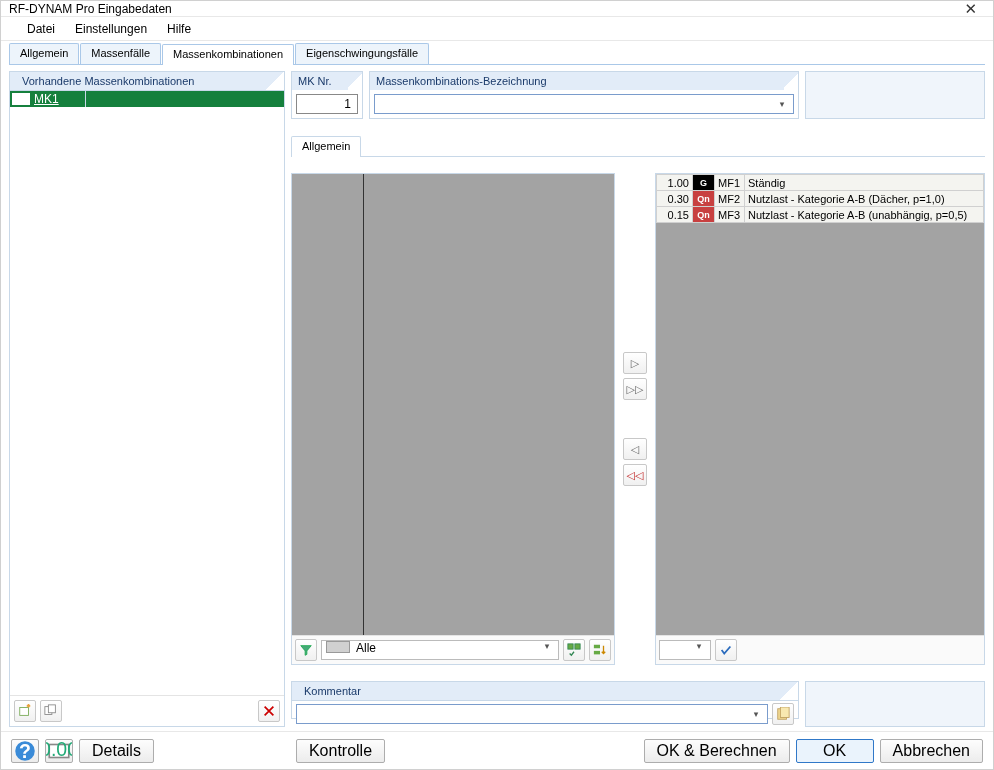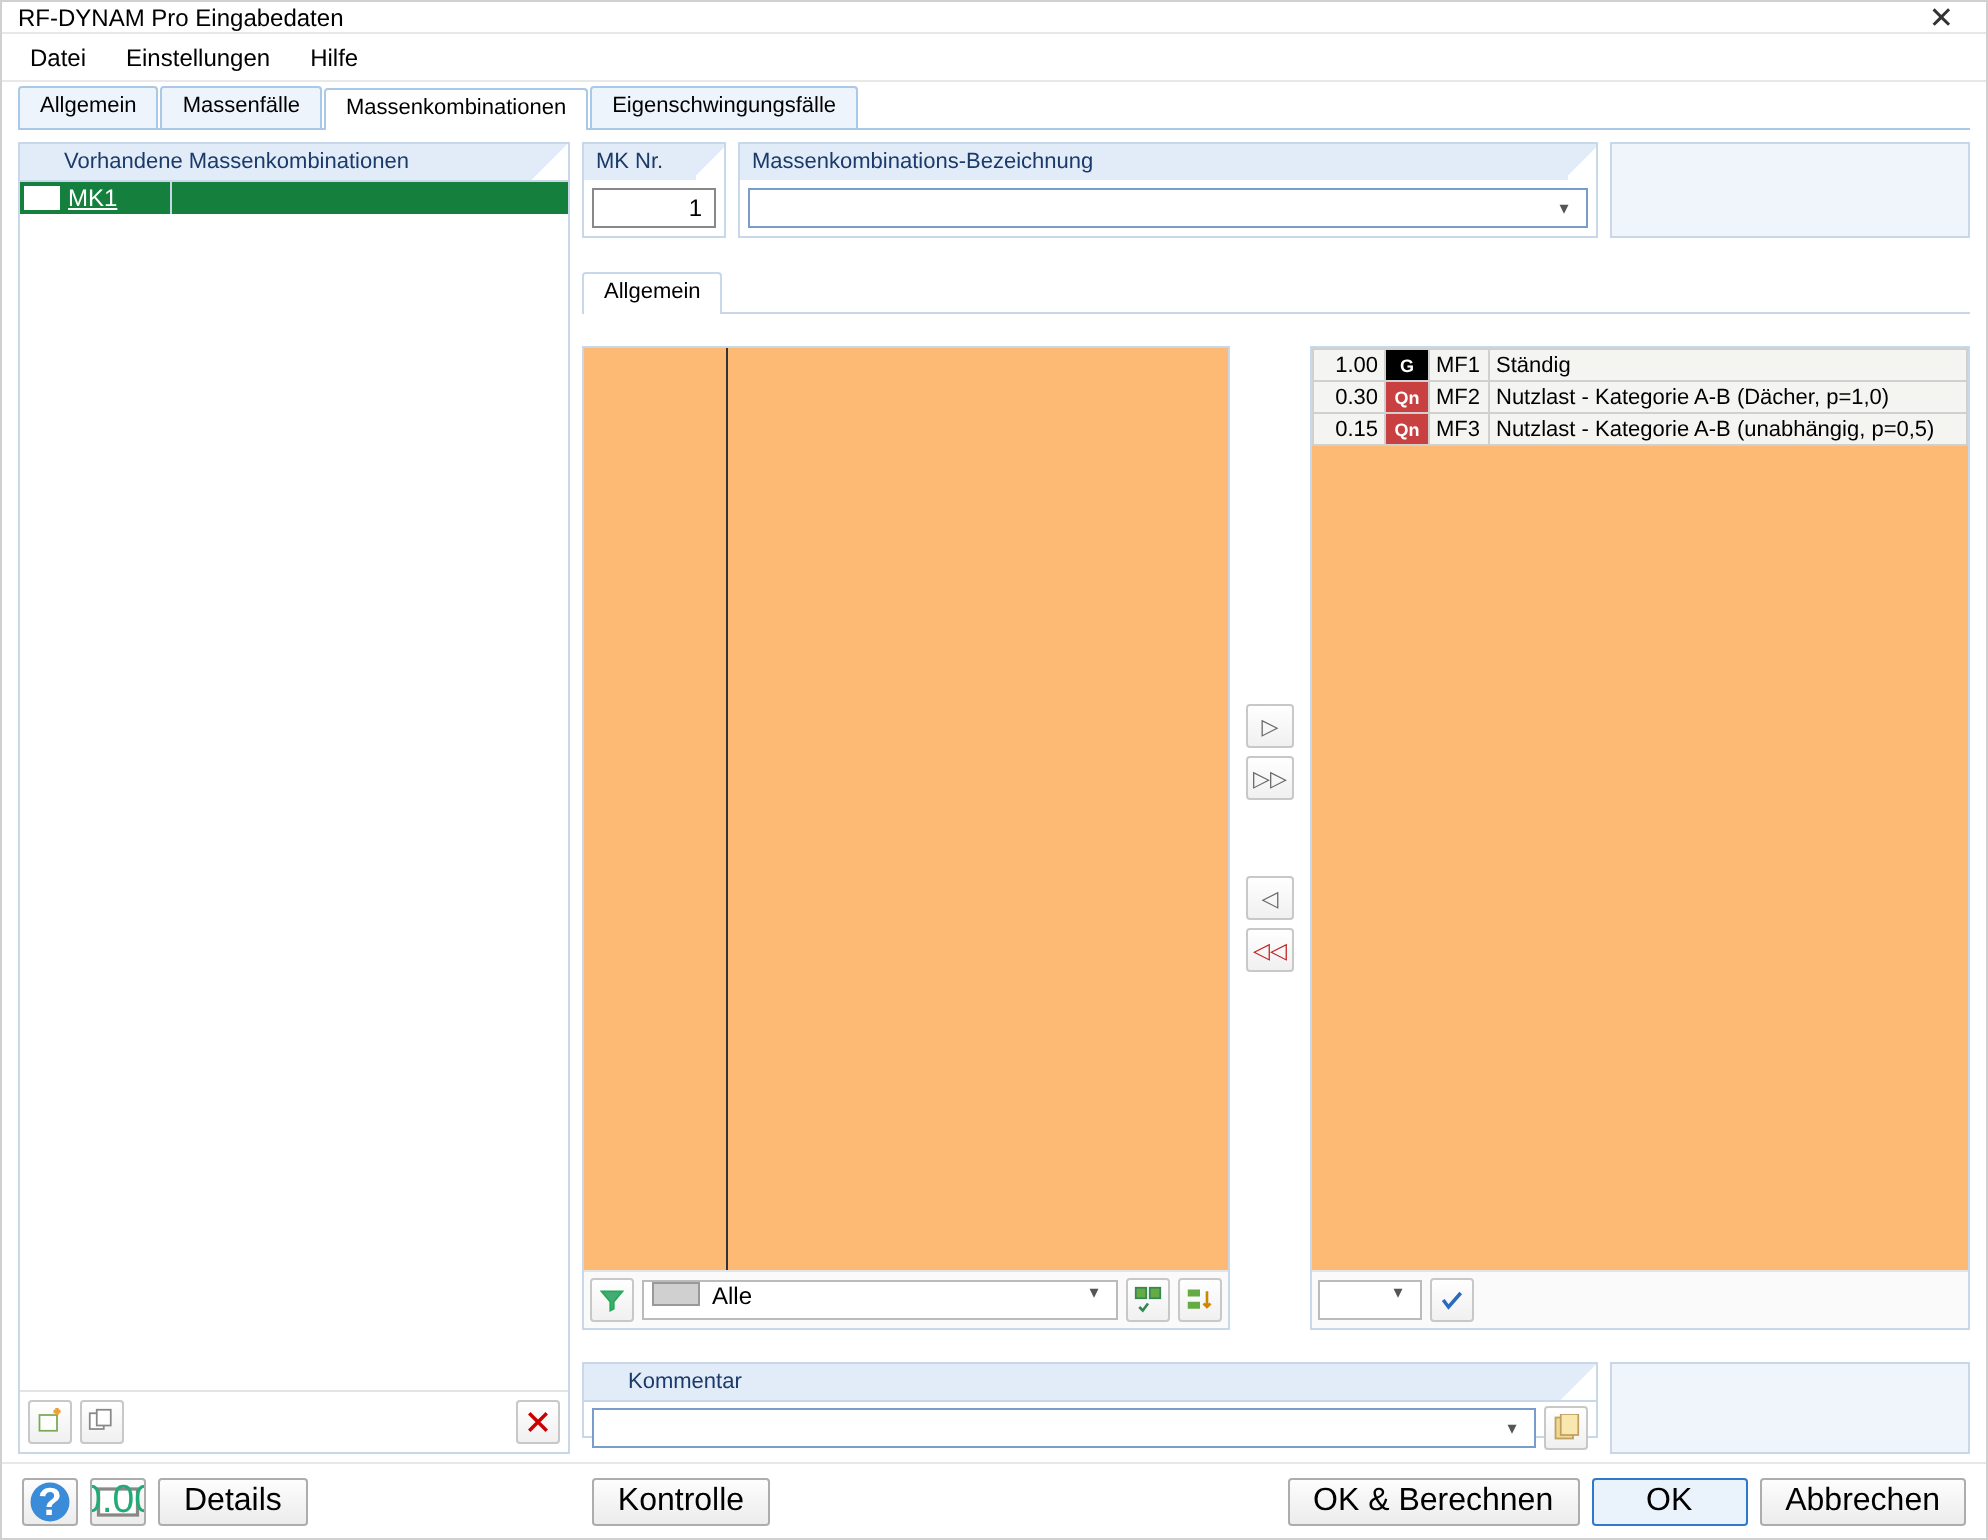--- a/index.html
+++ b/index.html
@@ -2,32 +2,32 @@
 <html><head>
 <meta charset="utf-8">
 <style>
 * { box-sizing: border-box; margin: 0; padding: 0; font-family: "Segoe UI", Tahoma, sans-serif; font-size: 12px; }
 body { background: #fff; width: 994px; height: 770px; overflow: hidden; border: 1px solid #d0d0d0; display: flex; flex-direction: column; }
 
 .titlebar { display: flex; align-items: center; height: 16px; padding: 0 8px; background: #fff; border-bottom: 1px solid #e8e8e8; }
 .titlebar-text { font-size: 12px; color: #000; }
 .titlebar-close { margin-left: auto; font-size: 15px; color: #333; cursor: default; padding: 2px 8px; font-family: Arial; }
 
-.menubar { display: flex; height: 24px; align-items: center; padding: 0 4px; border-bottom: 1px solid #e8e8e8; }
+.menubar { display: flex; height: 24px; align-items: center; padding: 0 16px; border-bottom: 1px solid #e8e8e8; }
 .menubar span { padding: 4px 10px; font-size: 12px; cursor: default; }
 
 .tabs { display: flex; height: 22px; margin: 2px 8px 0 8px; border-bottom: 1px solid #aac8e8; }
 .tab { padding: 3px 10px; border: 1px solid #aac8e8; border-bottom: none; background: #edf4fb; margin-right: 1px; font-size: 11px; cursor: default; border-radius: 2px 2px 0 0; }
 .tab.active { background: #fff; position: relative; top: 1px; }
 
 .content { flex: 1; display: flex; padding: 6px 8px 4px 8px; gap: 6px; min-height: 0; }
 .left-pane { width: 276px; display: flex; flex-direction: column; border: 1px solid #c8d8e8; background: #fff; }
 .right-pane { flex: 1; display: flex; flex-direction: column; gap: 16px; min-height: 0; }
 
-.section-header { background: #e2ecf8; color: #1a3a6a; font-size: 11px; padding: 3px 22px; border-bottom: 1px solid #c8d8e8; position: relative; }
+.section-header { background: #e2ecf8; color: #1a3a6a; font-size: 11px; padding: 3px 12px; border-bottom: 1px solid #c8d8e8; position: relative; }
 .section-header::after { content: ""; position: absolute; right: 0; top: 0; width: 18px; height: 100%; background: linear-gradient(135deg, #e2ecf8 50%, #fff 50%); }
 
 .list-body { flex: 1; background: #fff; overflow: auto; }
 .list-row { display: flex; height: 16px; align-items: center; }
 .list-row.selected { background: #15803d; color: #fff; text-decoration: underline; }
 .list-row .cell-a { width: 76px; padding-left: 2px; border-right: 1px solid #c8d8e8; height: 100%; display: flex; align-items: center; }
 .list-row .swatch { width: 18px; height: 12px; background: #c8c8c8; border: 1px solid #999; margin-right: 4px; display: inline-block; }
 .list-row.selected .swatch { background: #fff; border-color: #fff3; }
 .list-row .cell-b { flex: 1; padding-left: 4px; }
 
@@ -53,21 +53,21 @@
 .inner-tab { padding: 3px 10px; border: 1px solid #c8d8e8; border-bottom: none; background: #fff; font-size: 11px; position: relative; top: 1px; border-radius: 2px 2px 0 0; cursor: default; }
 
 .middle-row { flex: 1; display: flex; gap: 6px; min-height: 0; }
 .massen-left { flex: 1; border: 1px solid #c8d8e8; display: flex; flex-direction: column; min-width: 0; }
 .transfer-col { width: 28px; display: flex; flex-direction: column; justify-content: center; gap: 4px; align-items: center; }
 .transfer-btn { width: 24px; height: 22px; border: 1px solid #c8c8c8; background: linear-gradient(#fff,#f0f0f0); display: flex; align-items: center; justify-content: center; font-size: 11px; color: #666; cursor: default; border-radius: 2px; }
 .transfer-btn.red { color: #c02020; }
 .transfer-gap { height: 30px; }
 .massen-right { width: 330px; border: 1px solid #c8d8e8; display: flex; flex-direction: column; }
 
-.table-body { flex: 1; background: #fdba74; overflow: auto; }
+.table-body { flex: 1; background: #a3a3a3; overflow: auto; }
 .table-body.split { display: flex; }
 .split-col { border-right: 1px solid #333; flex: 1; }
 .split-col:last-child { border-right: none; }
 
 .comb-table { width: 100%; border-collapse: collapse; }
 .comb-table td { font-size: 11px; height: 16px; padding: 0 3px; border: 1px solid #d0d0d0; white-space: nowrap; }
 .comb-table td.val { text-align: right; width: 36px; background: #f4f4f0; }
 .comb-table td.tag { width: 22px; text-align: center; color: #fff; font-size: 9px; font-weight: bold; }
 .comb-table td.mf { width: 30px; background: #f4f4f0; }
 .comb-table td.desc { background: #f4f4f0; }

